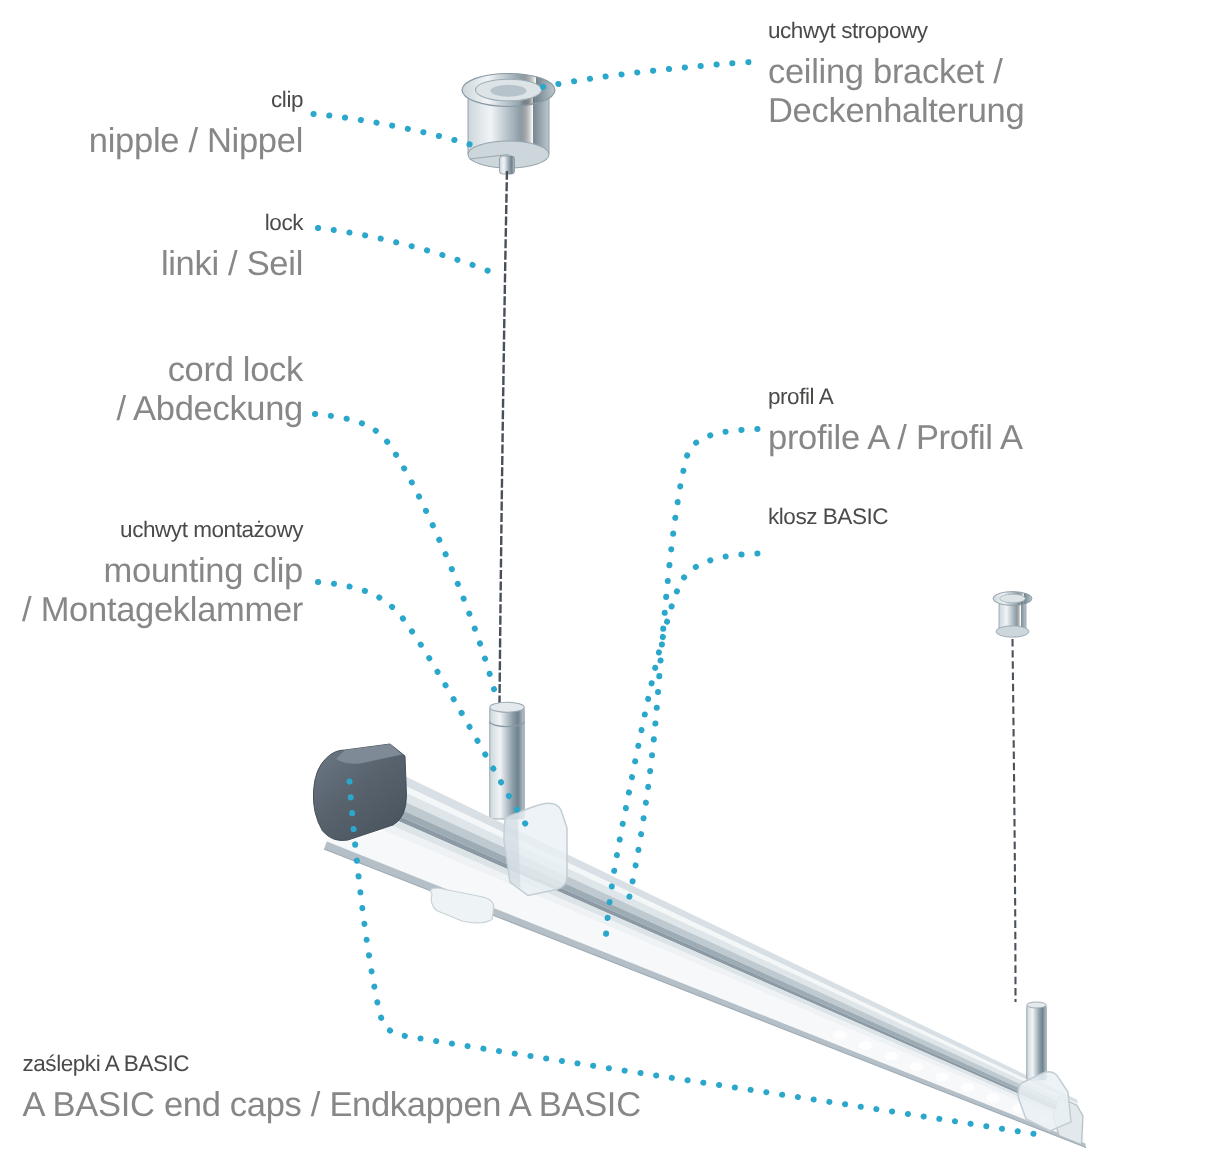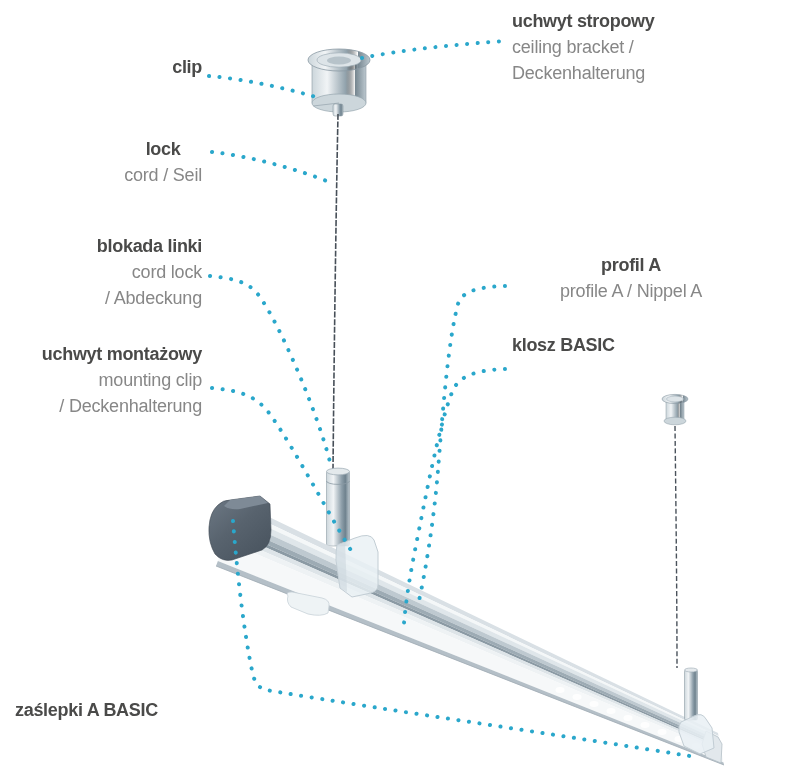--- a/index.html
+++ b/index.html
@@ -6,25 +6,25 @@
   .stage{
     position:relative;
     width:810px;height:775px;
     background:#ffffff;
     overflow:hidden;
     font-family:"Liberation Sans","DejaVu Sans",sans-serif;
   }
   .stage svg{position:absolute;left:0;top:0;}
   .label{position:absolute;}
   .label .term{
-    font-size:18px;font-weight:700;line-height:26px;
-    letter-spacing:-0.3px;color:var(--term-text,#4a4a49);text-align:center;
+    font-size:15px;font-weight:400;line-height:26px;
+    letter-spacing:-0.3px;color:var(--term-text,#4a4a49);
   }
   .label .trans{
-    font-size:18px;font-weight:400;line-height:26px;
+    font-size:23px;font-weight:400;line-height:26px;
     letter-spacing:-0.2px;color:var(--translation-text,#878787);
     white-space:pre-line;
   }
   .label.align-right{text-align:right;}
   .leader{
     stroke:var(--accent,#2aa7cb);
     fill:none;stroke-width:4;
     stroke-linecap:round;
     stroke-dasharray:0.1 10.5;
   }
@@ -147,45 +147,46 @@
   </svg>
 
   <div class="label" style="left:512px;top:8px;">
     <div class="term">uchwyt stropowy</div>
     <div class="trans">ceiling bracket /
 Deckenhalterung</div>
   </div>
 
   <div class="label align-right" style="right:608px;top:54px;">
     <div class="term">clip</div>
+    <div class="trans">nipple / Nippel</div>
   </div>
 
   <div class="label align-right" style="right:608px;top:136px;">
     <div class="term">lock</div>
-    <div class="trans">cord / Seil</div>
+    <div class="trans">linki / Seil</div>
   </div>
 
   <div class="label align-right" style="right:608px;top:233px;">
-    <div class="term">blokada linki</div>
     <div class="trans">cord lock
 / Abdeckung</div>
   </div>
 
   <div class="label align-right" style="right:608px;top:341px;">
     <div class="term">uchwyt montażowy</div>
     <div class="trans">mounting clip
-/ Deckenhalterung</div>
+/ Montageklammer</div>
   </div>
 
-  <div class="label" style="left:512px;top:252px;margin-left:48px;">
+  <div class="label" style="left:512px;top:252px;">
     <div class="term">profil A</div>
-    <div class="trans">profile A / Nippel A</div>
+    <div class="trans">profile A / Profil A</div>
   </div>
 
   <div class="label" style="left:512px;top:332px;">
     <div class="term">klosz BASIC</div>
   </div>
 
   <div class="label" style="left:15px;top:697px;">
     <div class="term">zaślepki A BASIC</div>
+    <div class="trans">A BASIC end caps / Endkappen A BASIC</div>
   </div>
 
 </div>
 
 </body></html>

